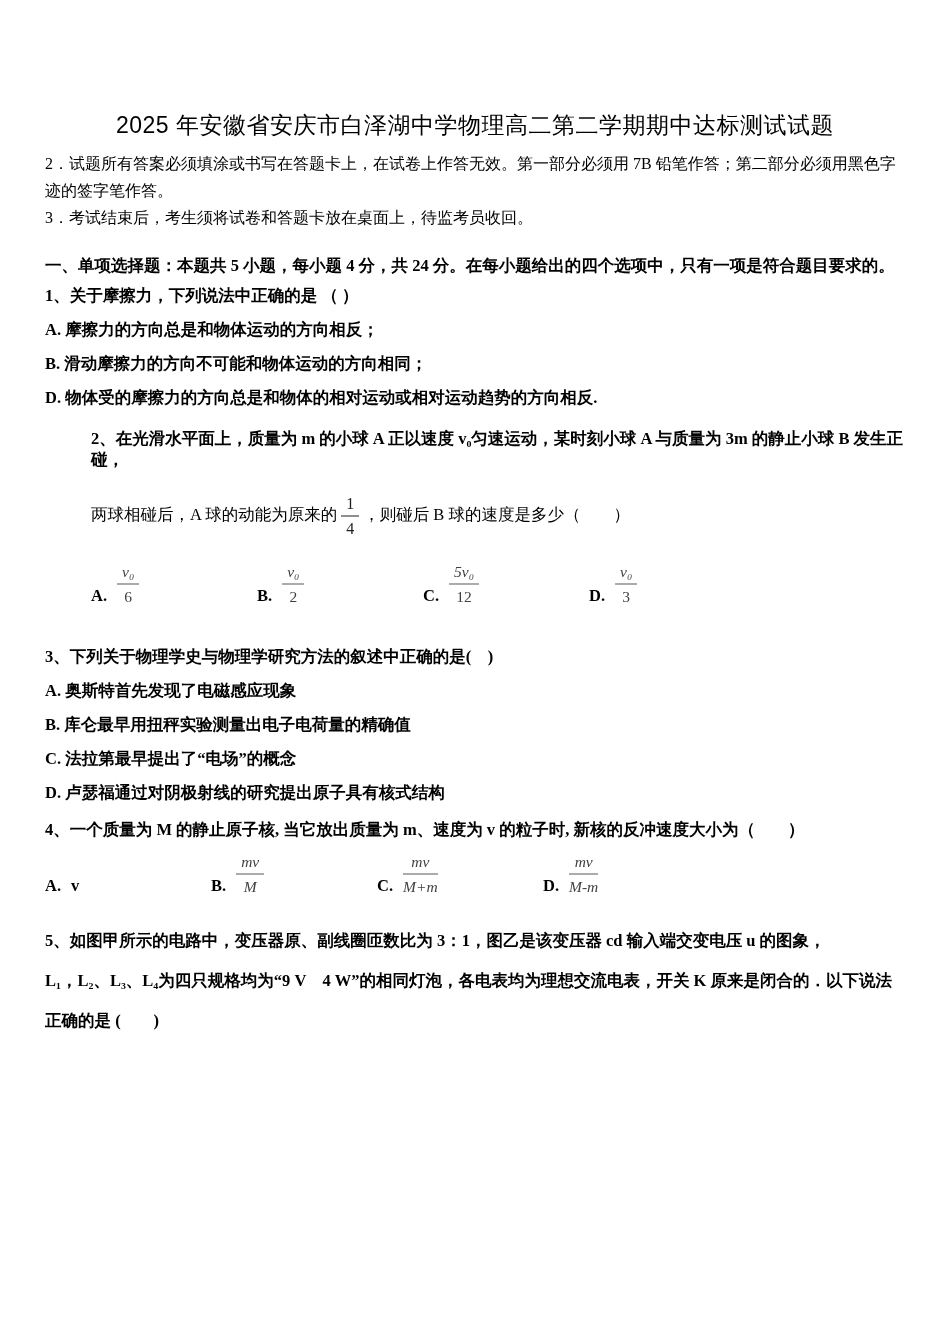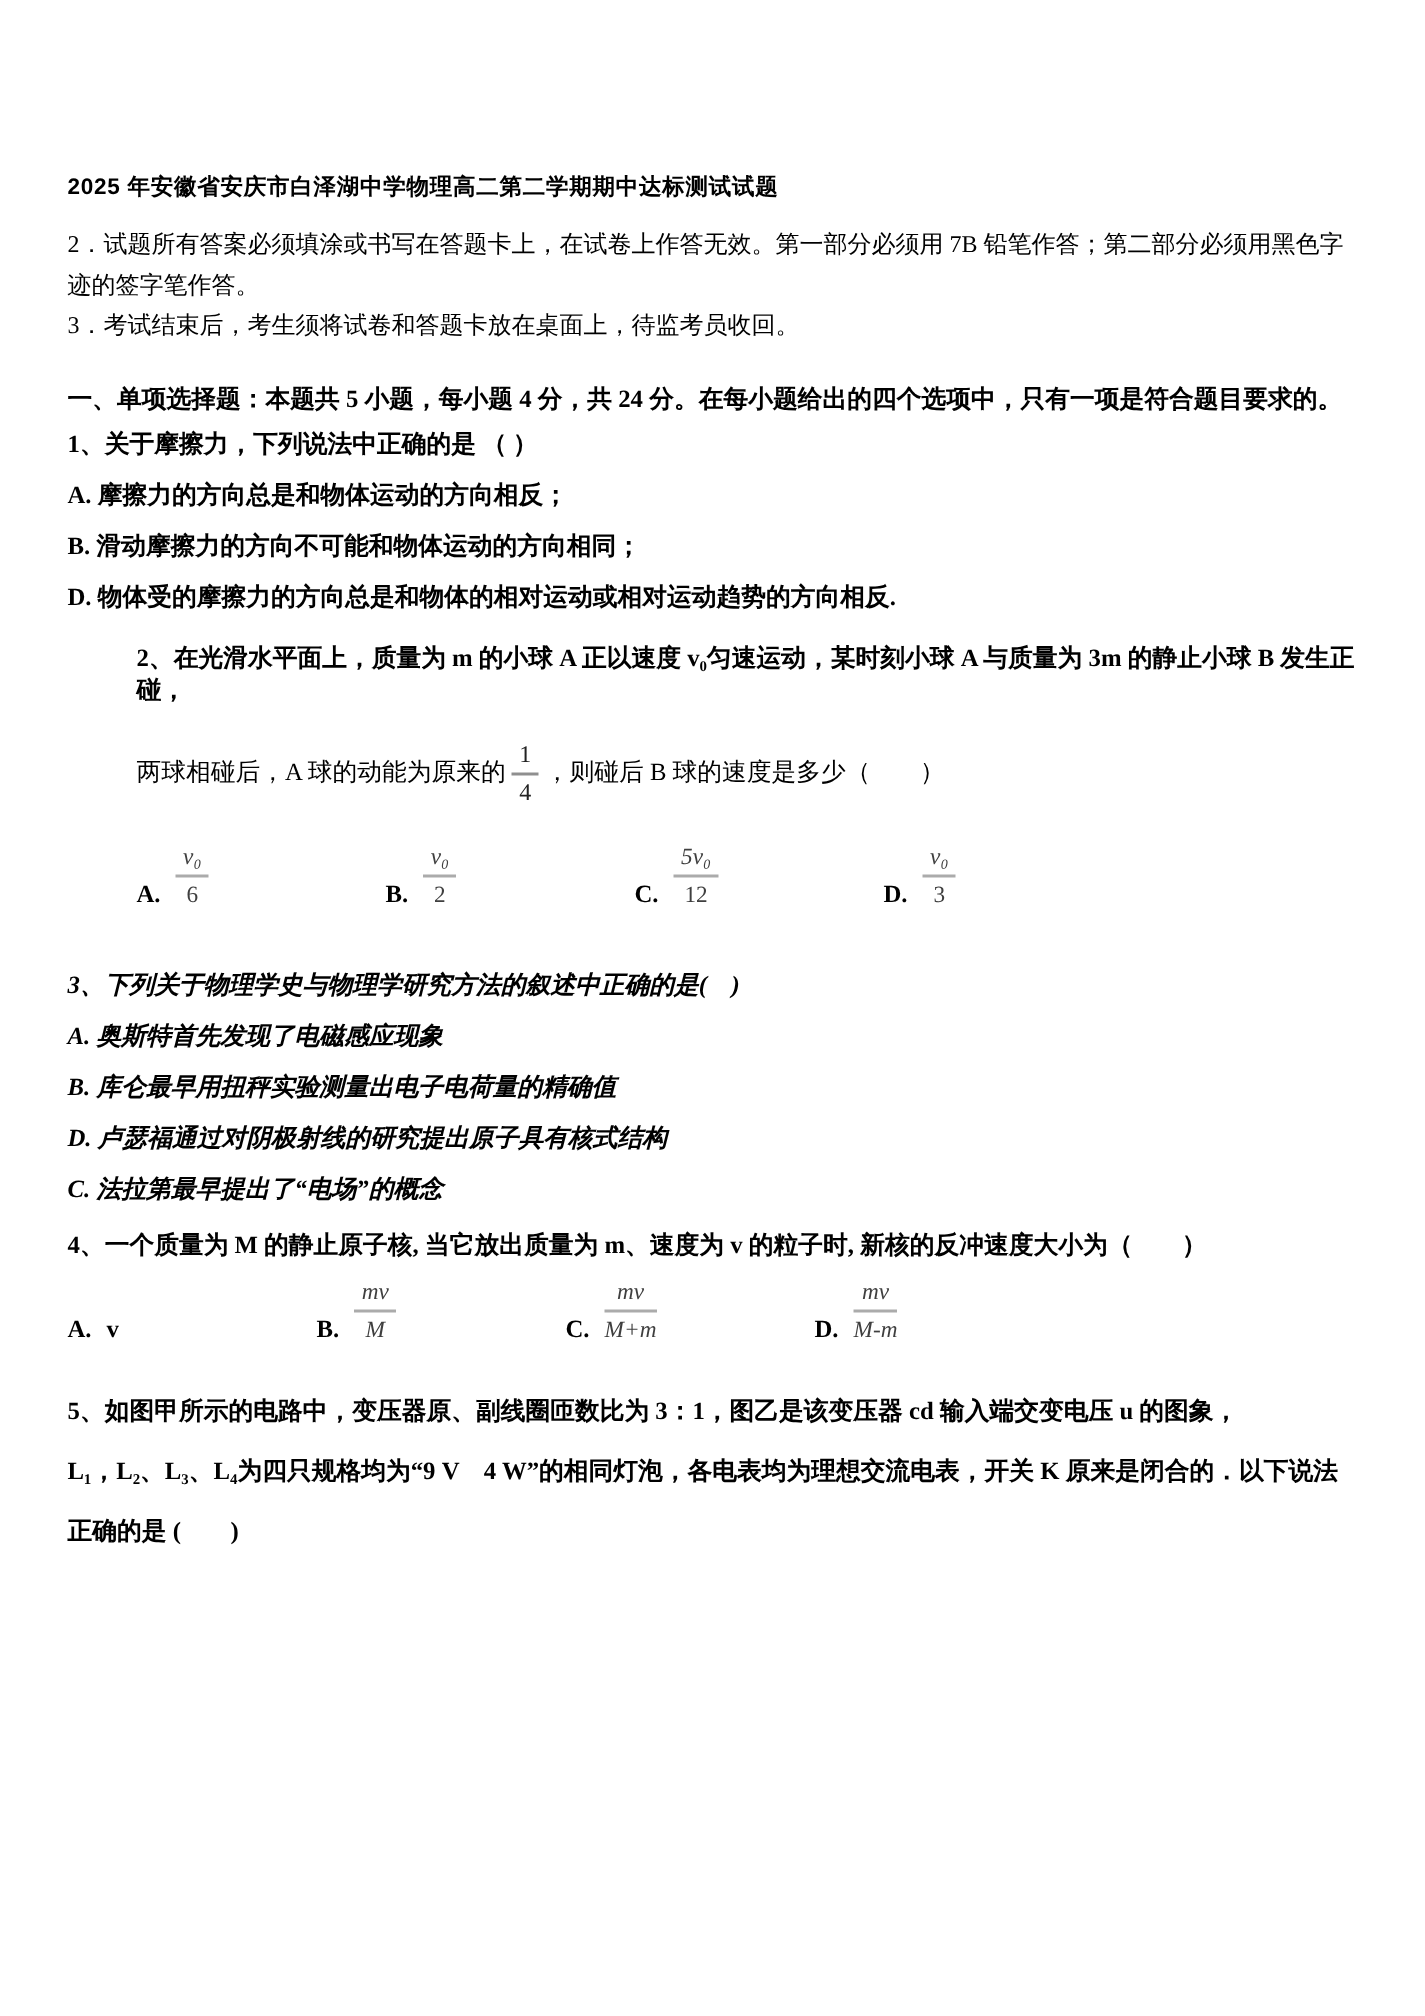--- a/index.html
+++ b/index.html
@@ -12,38 +12,39 @@
     overflow: hidden;
     background: #ffffff;
     color: #000000;
     font-family: "Liberation Serif", "DejaVu Serif", serif;
     font-size: 16.5px;
     line-height: 21px;
   }
   .title {
     margin: 0;
     font-family: "Liberation Sans", "DejaVu Sans", sans-serif;
-    font-size: 15px;
-    font-weight: bold;
+    font-size: 23px;
+    font-weight: normal;
+    text-align: center;
     line-height: 26px;
     letter-spacing: 0.5px;
   }
   .notice { margin-top: 12px; }
   .notice-heading { font-size: 16px; line-height: 26px; font-weight: 600; }
   .notice-item { margin: 0; font-size: 16px; line-height: 27px; }
   .section-heading {
     margin: 24px 0 0 0;
     font-weight: 600;
     line-height: 22px;
   }
   .stem { margin: 8px 0 0 0; font-weight: 600; }
   .q1-opt, .q3-opt { margin: 13px 0 0 0; font-weight: 600; }
   .q2 { margin-top: 20px; margin-left: 46px; }
   .frac-line { margin: 24px 0 0 0; font-weight: 400; }
-  .q3 { margin-top: 40px; font-style: italic; }
+  .q3 { margin-top: 40px; }
   .q4 { margin-top: 16px; }
   .q5 { margin-top: 34px; }
   .q5 p { margin: 0 0 19px 0; font-weight: 600; }
 
   .options-row {
     display: flex;
     align-items: flex-end;
     margin-top: 22px;
     height: 46px;
   }
@@ -134,22 +135,22 @@
             <span class="den">3</span>
           </span>
       </div>
     </div>
   </div>
 
   <div class="question q3">
     <p class="stem" style="margin-top:0;">3、下列关于物理学史与物理学研究方法的叙述中正确的是(　)</p>
     <p class="q3-opt">A. 奥斯特首先发现了电磁感应现象</p>
     <p class="q3-opt">B. 库仑最早用扭秤实验测量出电子电荷量的精确值</p>
+    <p class="q3-opt">C. 法拉第最早提出了“电场”的概念</p>
     <p class="q3-opt">D. 卢瑟福通过对阴极射线的研究提出原子具有核式结构</p>
-    <p class="q3-opt">C. 法拉第最早提出了“电场”的概念</p>
   </div>
 
   <div class="question q4">
     <p class="stem">4、一个质量为 M 的静止原子核, 当它放出质量为 m、速度为 v 的粒子时, 新核的反冲速度大小为（　　）</p>
     <div class="options-row" style="margin-top:10px;">
       <div class="opt">
         <span class="letter">A.</span>
         <span class="plain-val">v</span>
       </div>
       <div class="opt">

